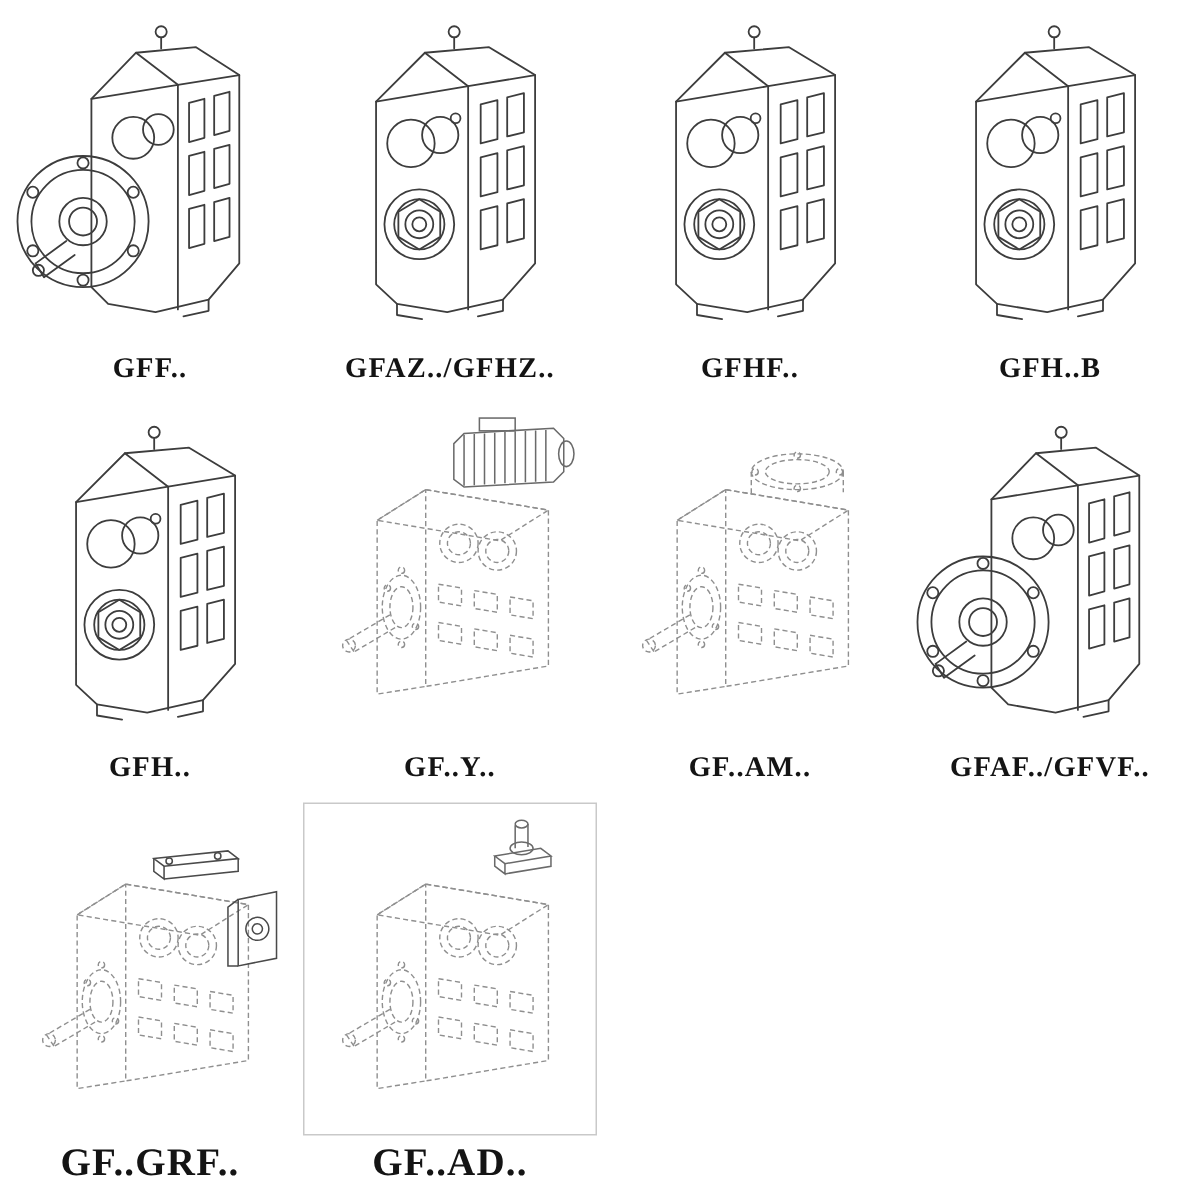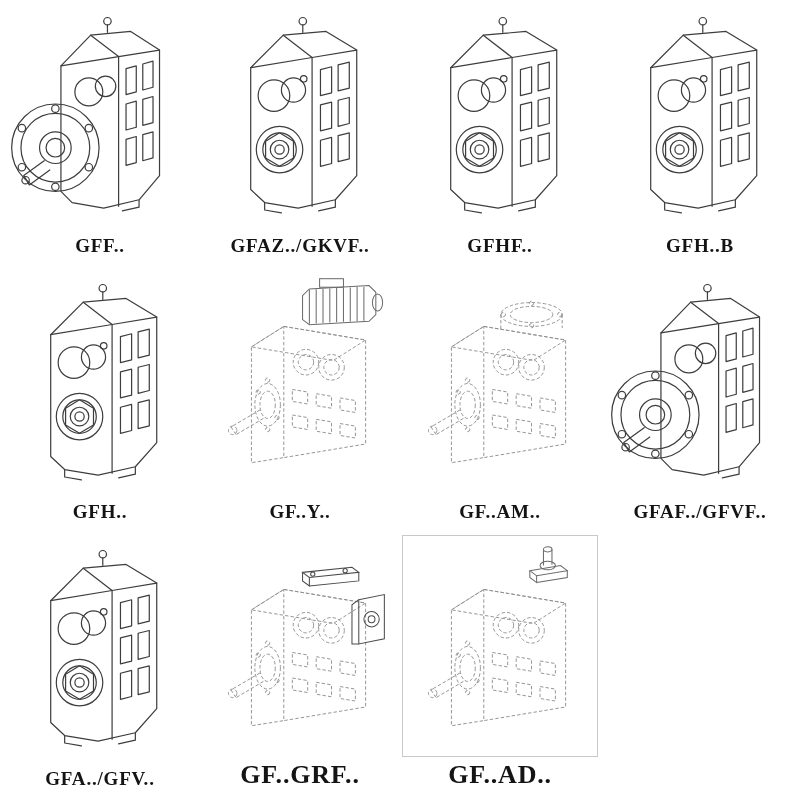--- a/index.html
+++ b/index.html
@@ -158,21 +158,21 @@
     </div>
     <div class="caption">GFF..</div>
   </div>
 
   <div class="cell">
     <div class="drawing-wrap">
       <svg class="drawing" width="186" height="214" viewBox="0 0 200 230">
         <use href="#sym-plain"></use>
       </svg>
     </div>
-    <div class="caption">GFAZ../GKVF..</div>
+    <div class="caption">GFAZ../GFHZ..</div>
   </div>
 
   <div class="cell">
     <div class="drawing-wrap">
       <svg class="drawing" width="186" height="214" viewBox="0 0 200 230">
         <use href="#sym-plain"></use>
       </svg>
     </div>
     <div class="caption">GFHF..</div>
   </div>
@@ -231,28 +231,20 @@
 
   <div class="cell">
     <div class="drawing-wrap">
       <svg class="drawing" width="186" height="214" viewBox="0 0 200 230">
         <use href="#sym-flange"></use>
       </svg>
     </div>
     <div class="caption">GFAF../GFVF..</div>
   </div>
 
-  <div class="cell">
-    <div class="drawing-wrap">
-      <svg class="drawing" width="186" height="214" viewBox="0 0 200 230">
-        <use href="#sym-plain"></use>
-      </svg>
-    </div>
-    <div class="caption">GFA../GFV..</div>
-  </div>
 
   <div class="cell">
     <div class="drawing-wrap">
       <svg class="drawing" width="196" height="213" viewBox="0 0 230 250">
         <use href="#sym-phantom"></use>
         <g fill="none" stroke="#4a4a4a" stroke-width="1.2">
           <path d="M118,38 L176,32 L184,38 L126,44 Z"></path>
           <path d="M118,38 L118,48 L126,54 L126,44 M184,38 L184,48 L126,54"></path>
           <circle cx="130" cy="40" r="2.5"></circle>
           <circle cx="168" cy="36" r="2.5"></circle>

